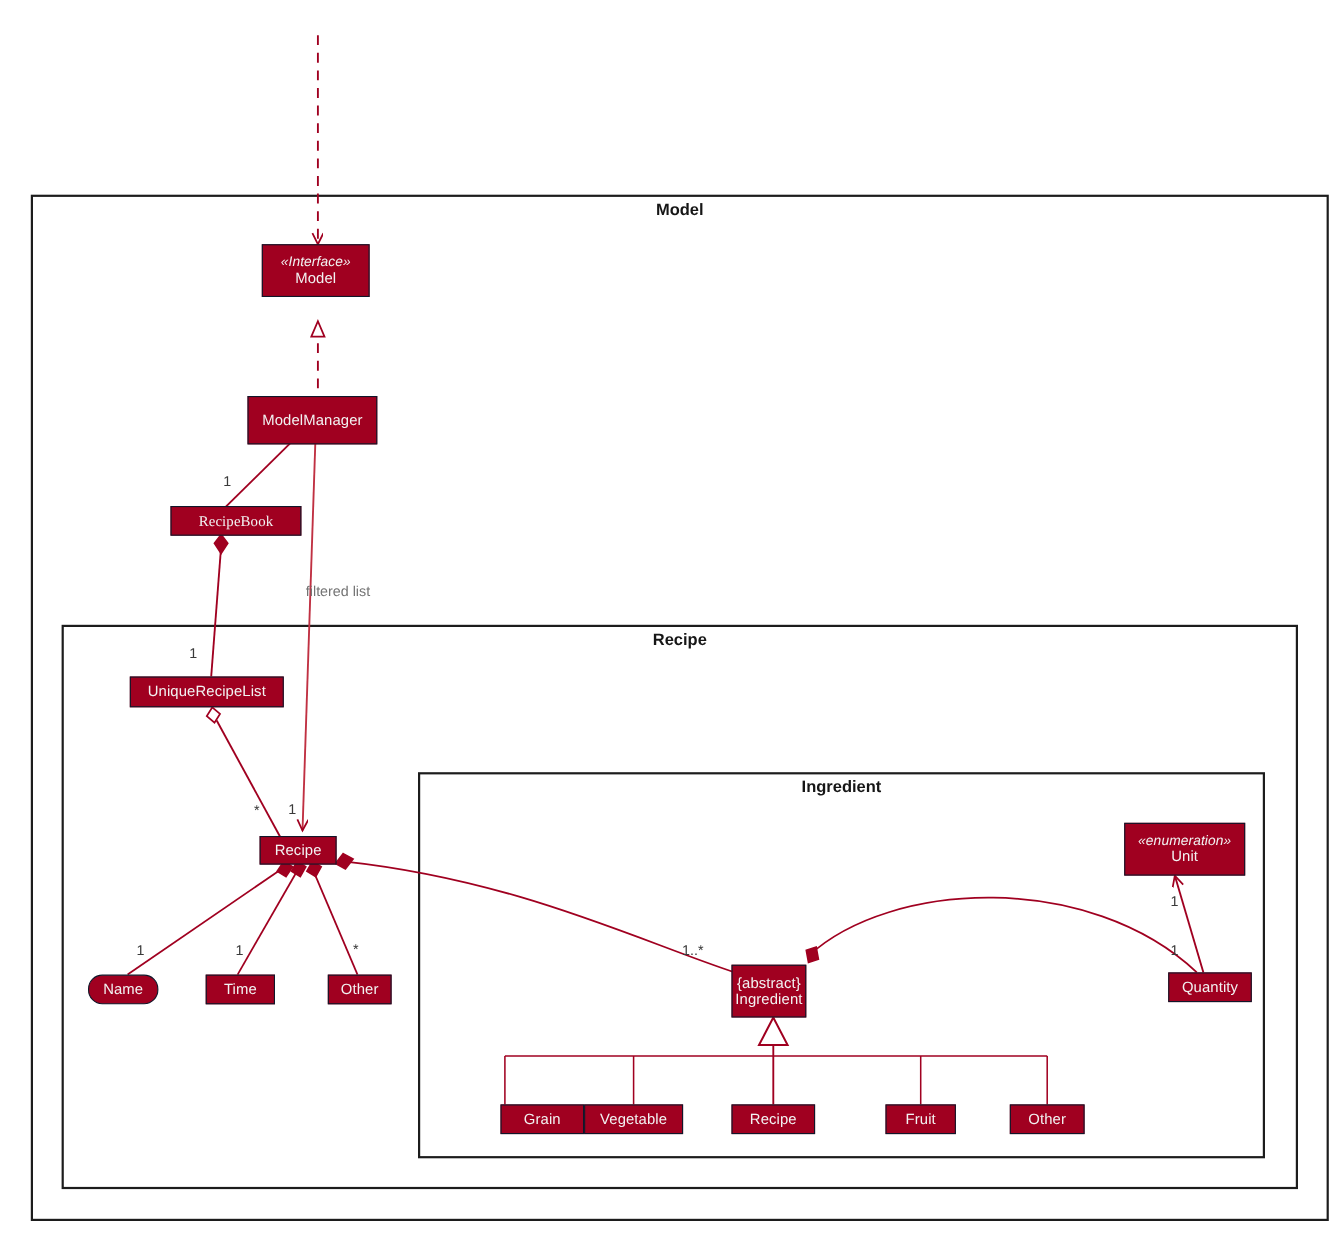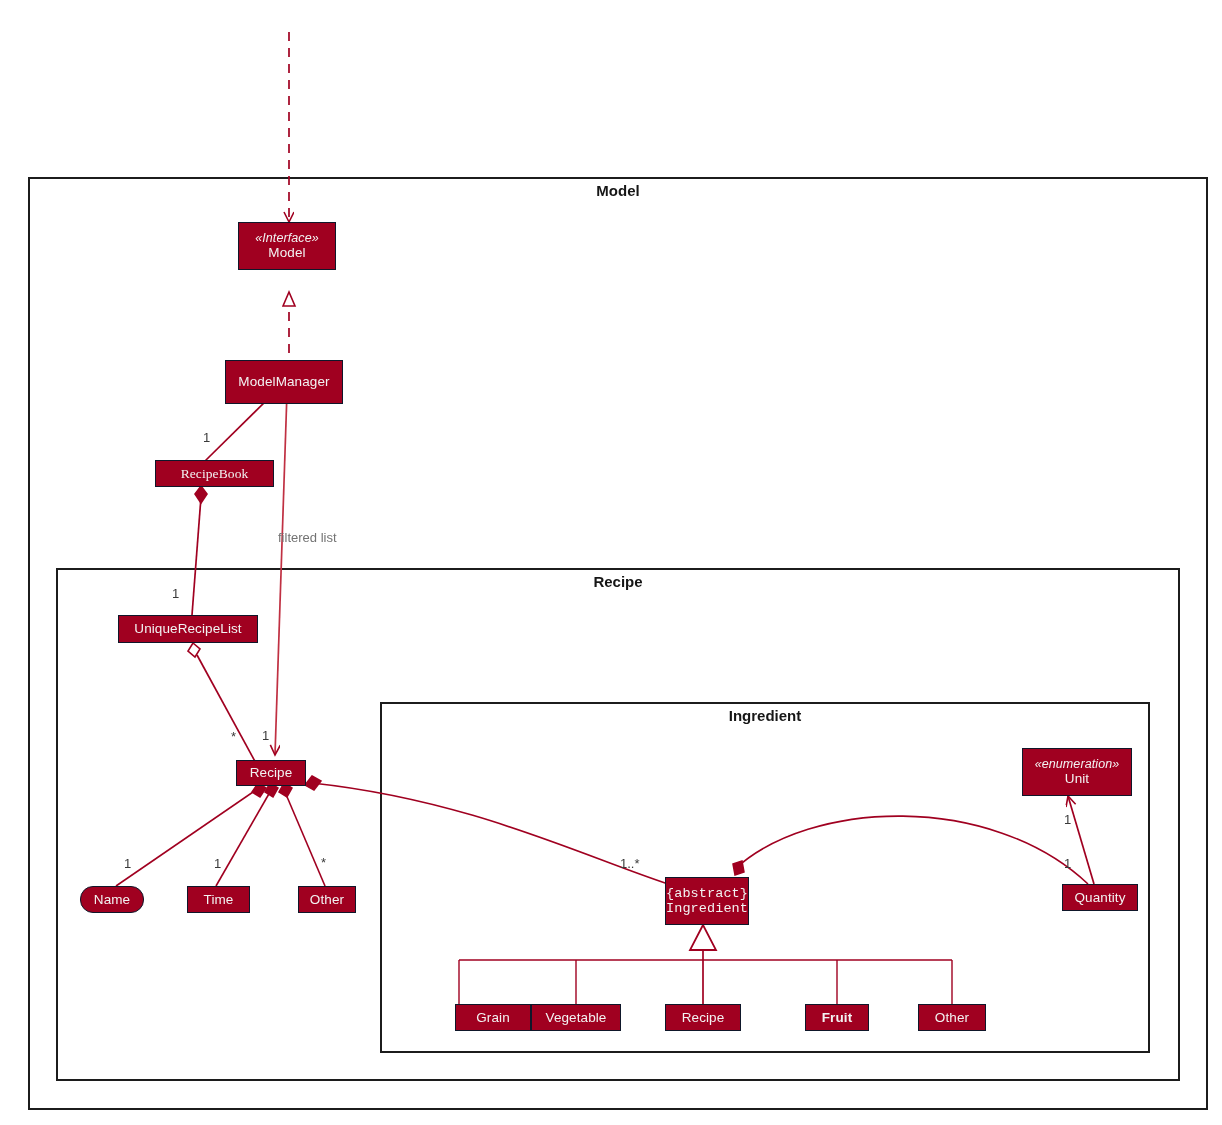--- a/index.html
+++ b/index.html
@@ -185,38 +185,38 @@
   </div>
 
   <div class="node" style="left:187px; top:886px; width:63px; height:27px;">
     <span class="tname">Time</span>
   </div>
 
   <div class="node" style="left:298px; top:886px; width:58px; height:27px;">
     <span class="tname">Other</span>
   </div>
 
-  <div class="node" style="left:665px; top:877px; width:84px; height:48px;font-family:Liberation Mono, monospace;">
+  <div class="node" style="left:665px; top:877px; width:68px; height:48px;">
     <span class="tname">{abstract}</span>
     <span class="tname">Ingredient</span>
   </div>
 
   <div class="node" style="left:425px; top:1004px; width:76px; height:27px;margin-left:30px;">
     <span class="tname">Grain</span>
   </div>
 
   <div class="node" style="left:531px; top:1004px; width:90px; height:27px;">
     <span class="tname">Vegetable</span>
   </div>
 
   <div class="node" style="left:665px; top:1004px; width:76px; height:27px;">
     <span class="tname">Recipe</span>
   </div>
 
-  <div class="node" style="left:805px; top:1004px; width:64px; height:27px;font-weight:bold;">
+  <div class="node" style="left:805px; top:1004px; width:64px; height:27px;">
     <span class="tname">Fruit</span>
   </div>
 
   <div class="node" style="left:918px; top:1004px; width:68px; height:27px;">
     <span class="tname">Other</span>
   </div>
 
   <div class="node" style="left:1062px; top:884px; width:76px; height:27px;">
     <span class="tname">Quantity</span>
   </div>

